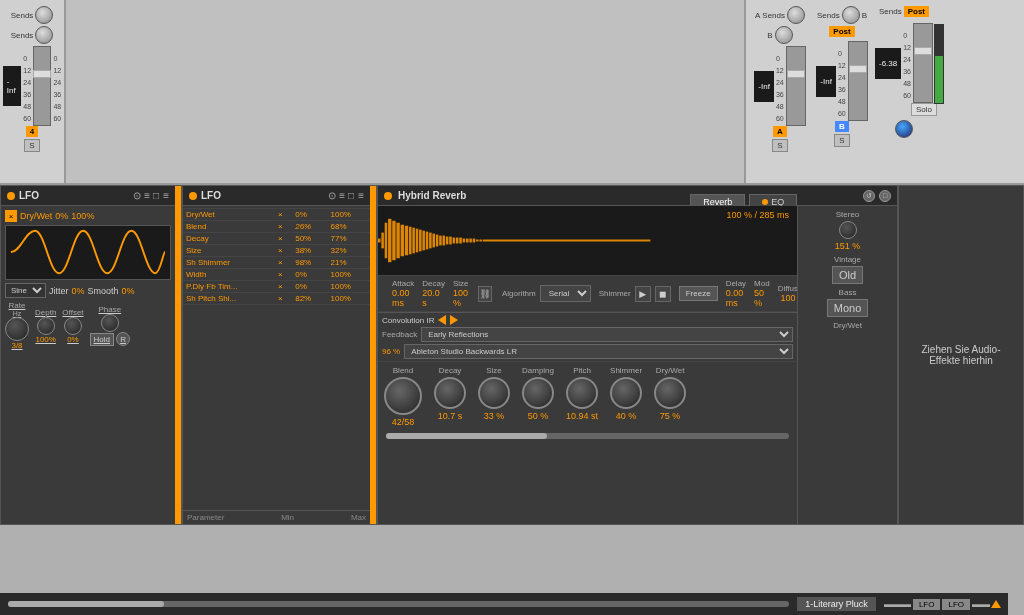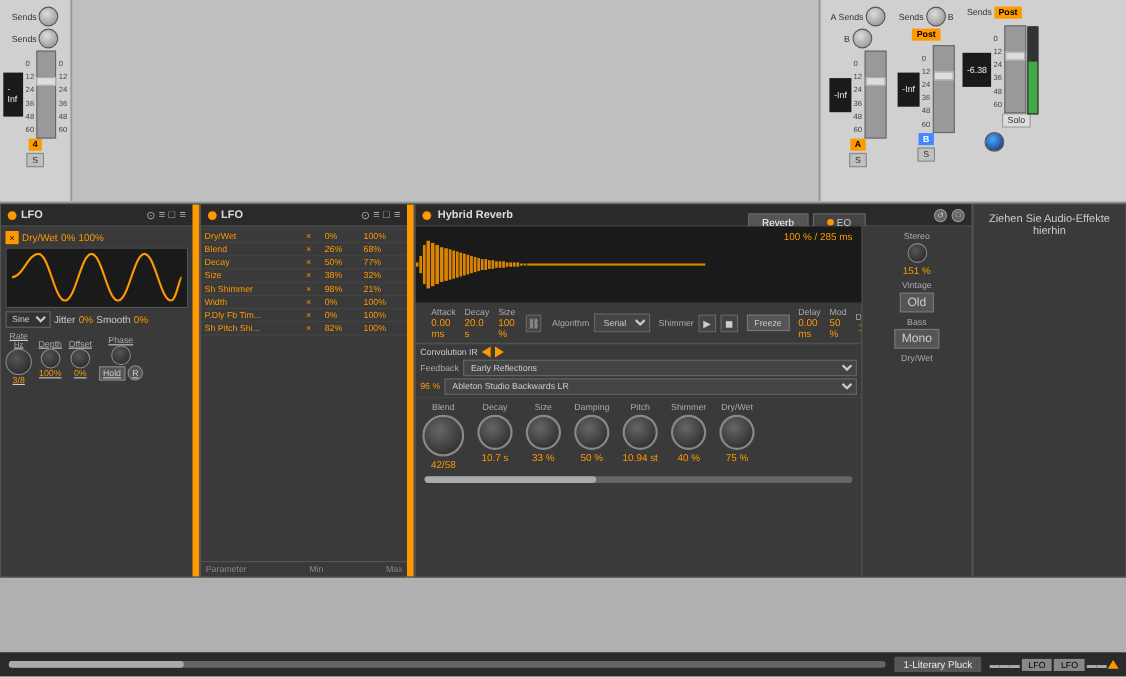--- a/index.html
+++ b/index.html
@@ -460,44 +460,44 @@
       padding: 2px 6px;
       font-size: 11px;
       color: #ccc;
       cursor: pointer;
     }
 
     
     .drop-zone {
       background: #3a3a3a;
       border: 1px solid #555;
-      width: 140px;
-      display: flex;
-      align-items: flex-start;
+      width: 126px;
+      display: flex;
+      align-items: center;
       justify-content: center;
       color: #ccc;
       font-size: 10px;
       text-align: center;
       padding: 8px;
     }
 
     
     .status-bar {
       height: 22px;
       background: #2a2a2a;
       display: flex;
       align-items: center;
       padding: 0 8px;
       gap: 8px;
       font-size: 9px;
       color: #aaa;
       position: absolute;
       bottom: 0;
       left: 0;
-      right: 0;
+      right: 16px;
     }
 
     .track-label {
       background: #555;
       color: #eee;
       padding: 2px 8px;
       font-size: 9px;
     }
 
     .lfo-label-btn {

